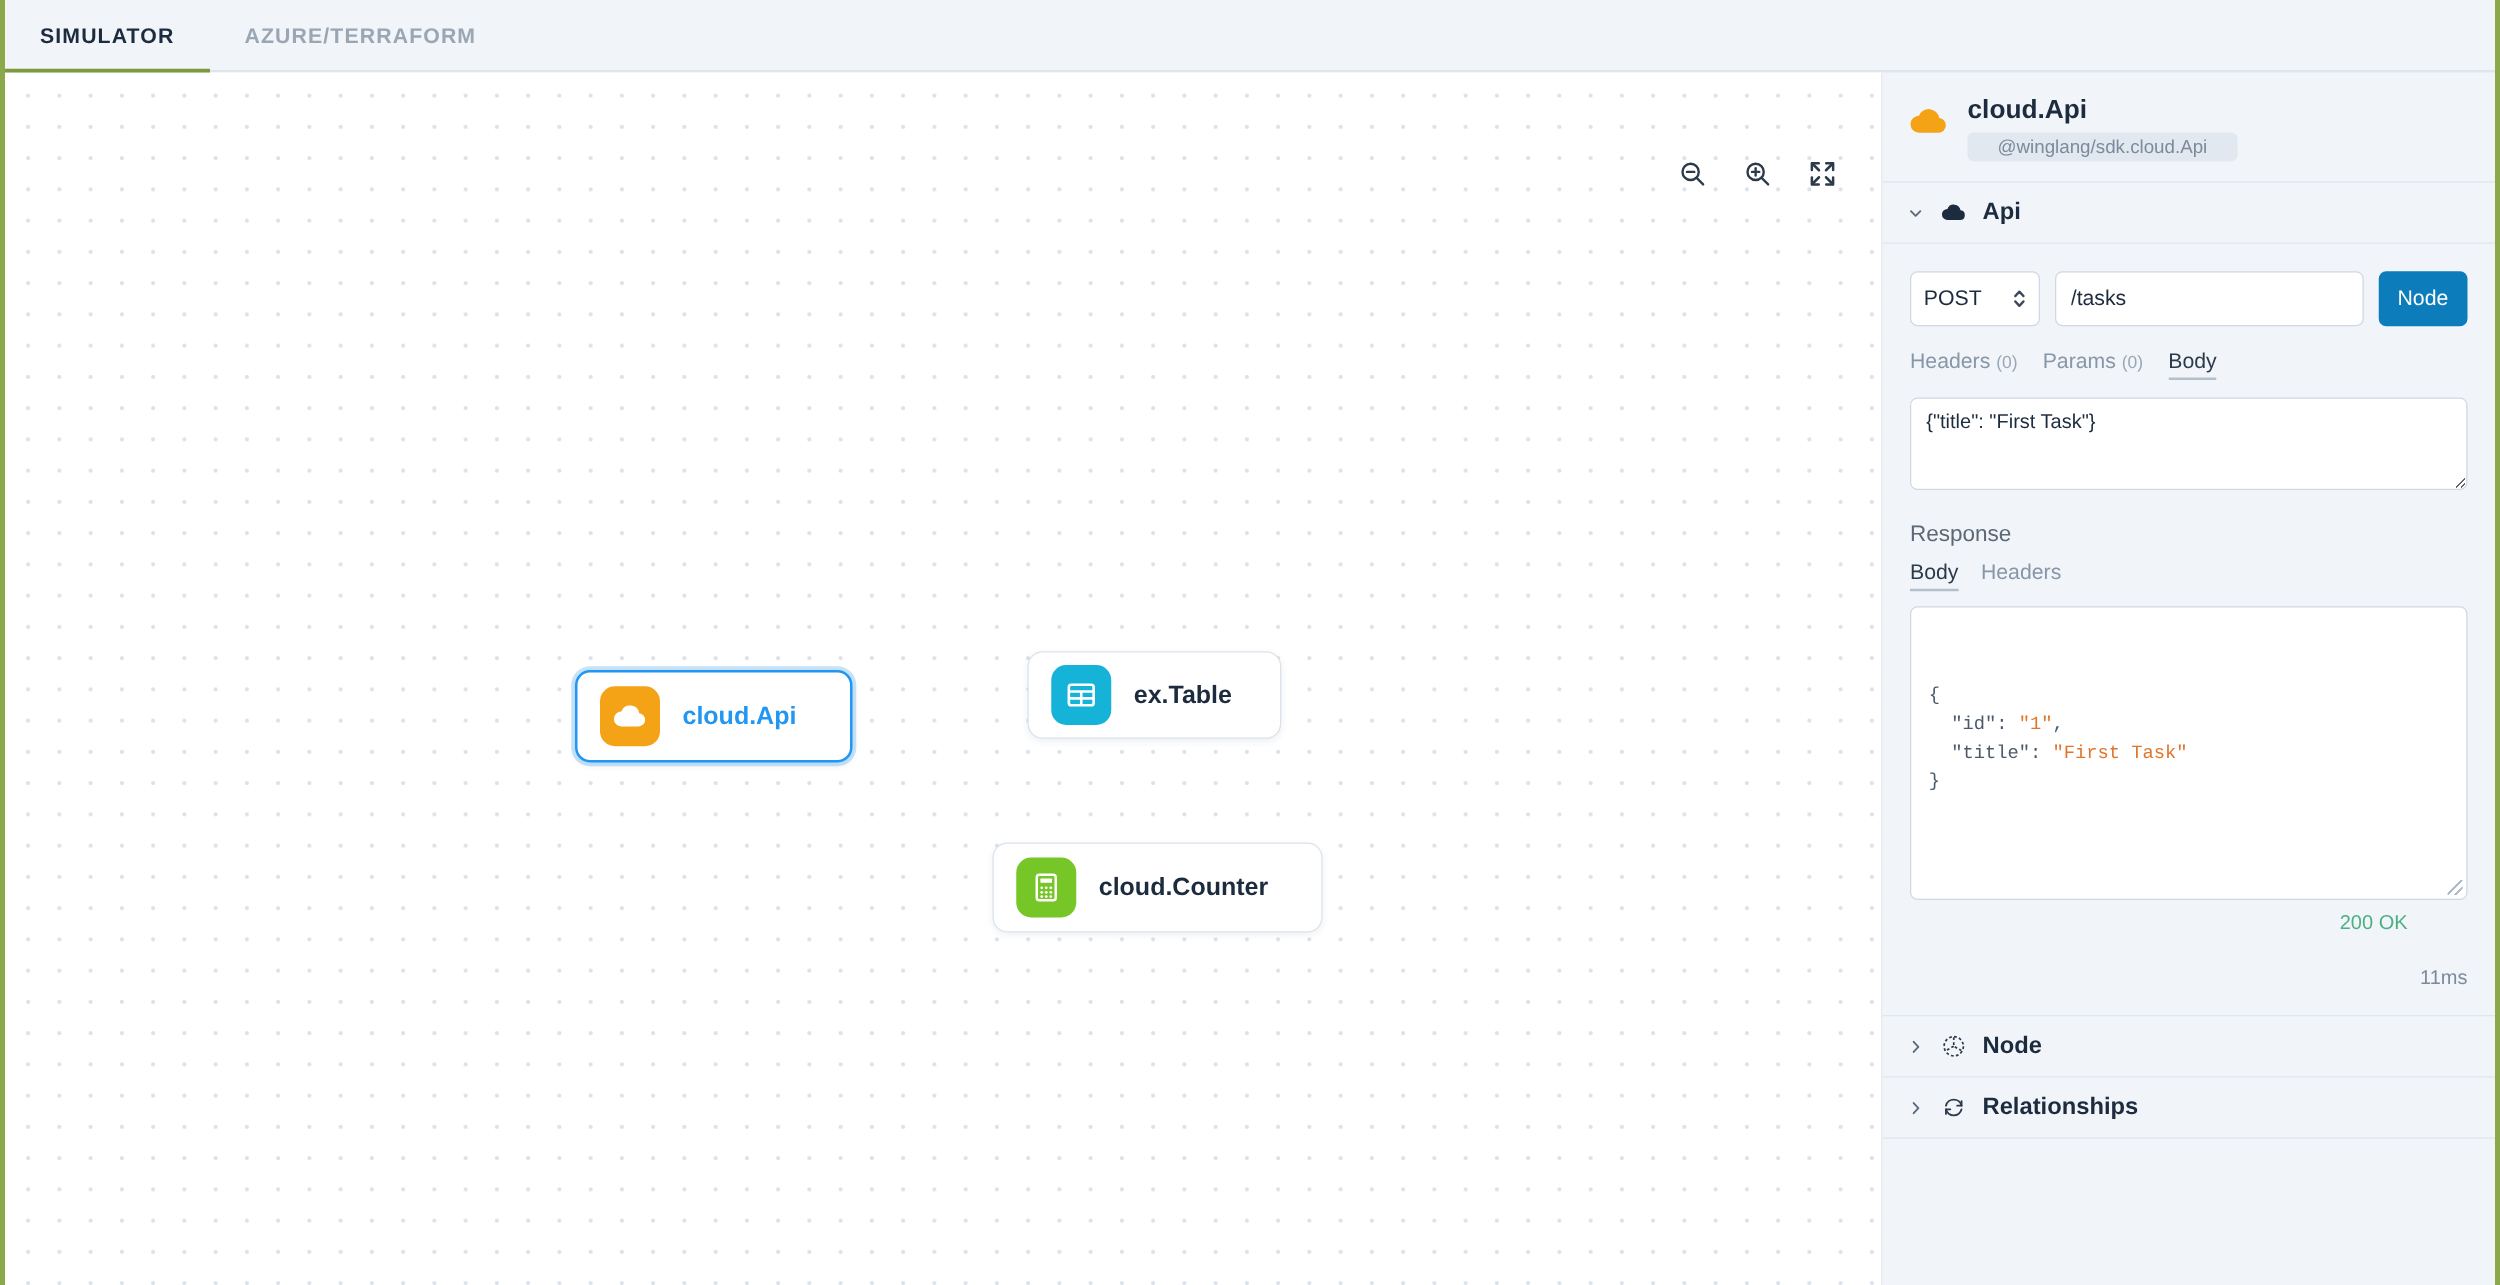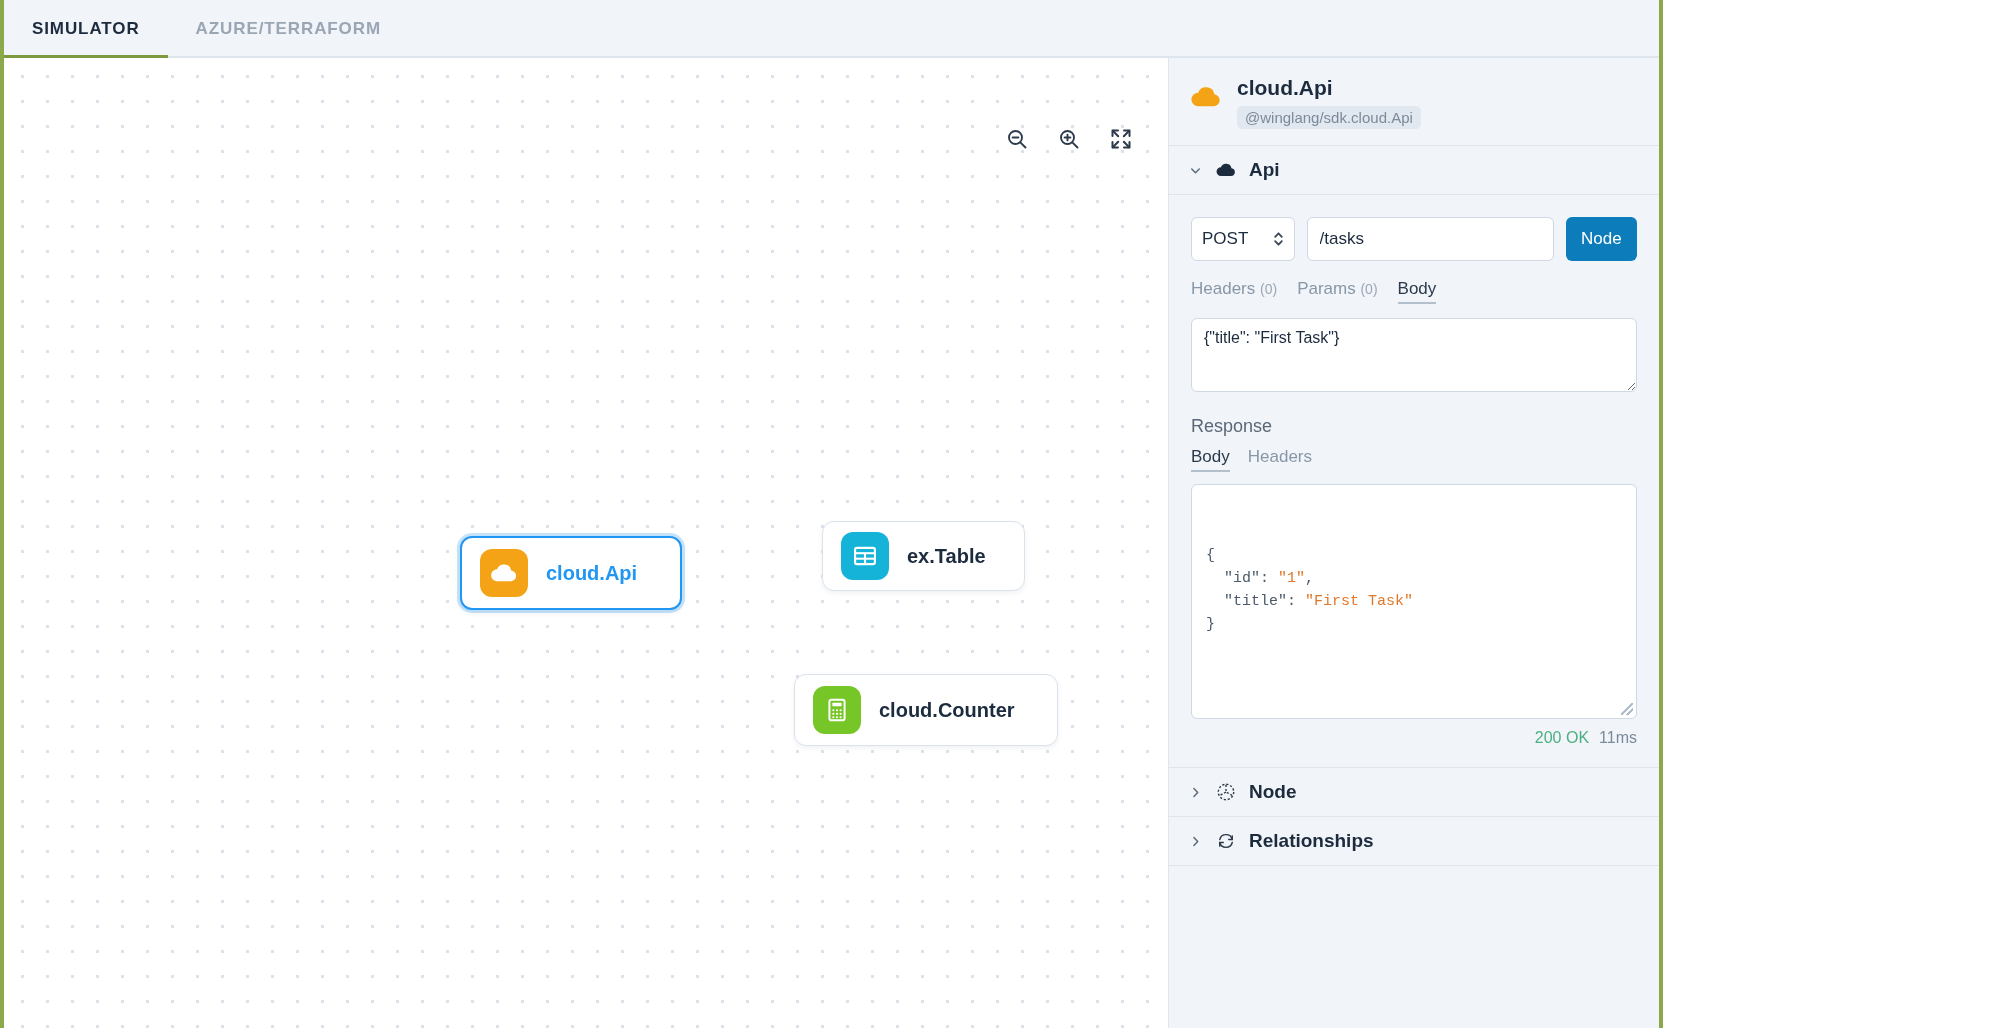--- a/index.html
+++ b/index.html
@@ -5,21 +5,21 @@
 <style>
   * { box-sizing: border-box; margin: 0; padding: 0; }
   html, body {
     width: 2000px; height: 1028px;
     font-family: "Liberation Sans", sans-serif;
     background: #ffffff;
     overflow: hidden;
   }
 
   #app {
-    width: 1663px; height: 1028px;
+    width: 2000px; height: 1028px;
     display: flex; flex-direction: column;
     position: relative;
     border-left: 4px solid #8ba84a;
     border-right: 4px solid #8ba84a;
   }
 
   
   .tabbar {
     height: 58px;
     background: #f1f4f8;
@@ -111,21 +111,21 @@
   .panel-header {
     display: flex; align-items: flex-start; gap: 14px;
     padding: 18px 20px 16px 20px;
     border-bottom: 1px solid #dfe5ec;
   }
   .panel-header-text { display: flex; flex-direction: column; gap: 6px; }
   .panel-title { font-size: 21px; font-weight: bold; color: #1c2b3e; }
   .panel-subtitle {
     font-size: 15px; color: #7c8a9c;
     background: #e2e8f0; border-radius: 5px;
-    padding: 3px 8px; align-self: flex-start;
+    padding: 3px 24px; align-self: flex-start;
   }
 
   .section-head {
     display: flex; align-items: center; gap: 12px;
     padding: 13px 18px;
     border-bottom: 1px solid #dfe5ec;
     cursor: pointer;
   }
   .section-title { font-size: 19px; font-weight: bold; color: #1c2b3e; text-align: center; }
   .chev { width: 16px; display: flex; align-items: center; justify-content: center; color: #5c6b7c; }
@@ -211,21 +211,21 @@
       linear-gradient(135deg, transparent 45%, #b0bcc9 45%, #b0bcc9 55%, transparent 55%),
       linear-gradient(135deg, transparent 70%, #b0bcc9 70%, #b0bcc9 80%, transparent 80%);
   }
 
   .status-row {
     display: flex; justify-content: flex-end; gap: 10px;
     margin-top: 10px; padding-bottom: 6px;
     font-size: 16px;
   }
   .status-ok { color: #4caf82; }
-  .status-ms { color: #7c8a9c; }
+  .status-ms { color: #7c8a9c; margin-top: 44px; }
 
   .panel-filler { flex: 1; }
 </style>
 </head>
 <body>
 
 <div id="app">
 
   <div class="tabbar">
     <div class="tab active">

